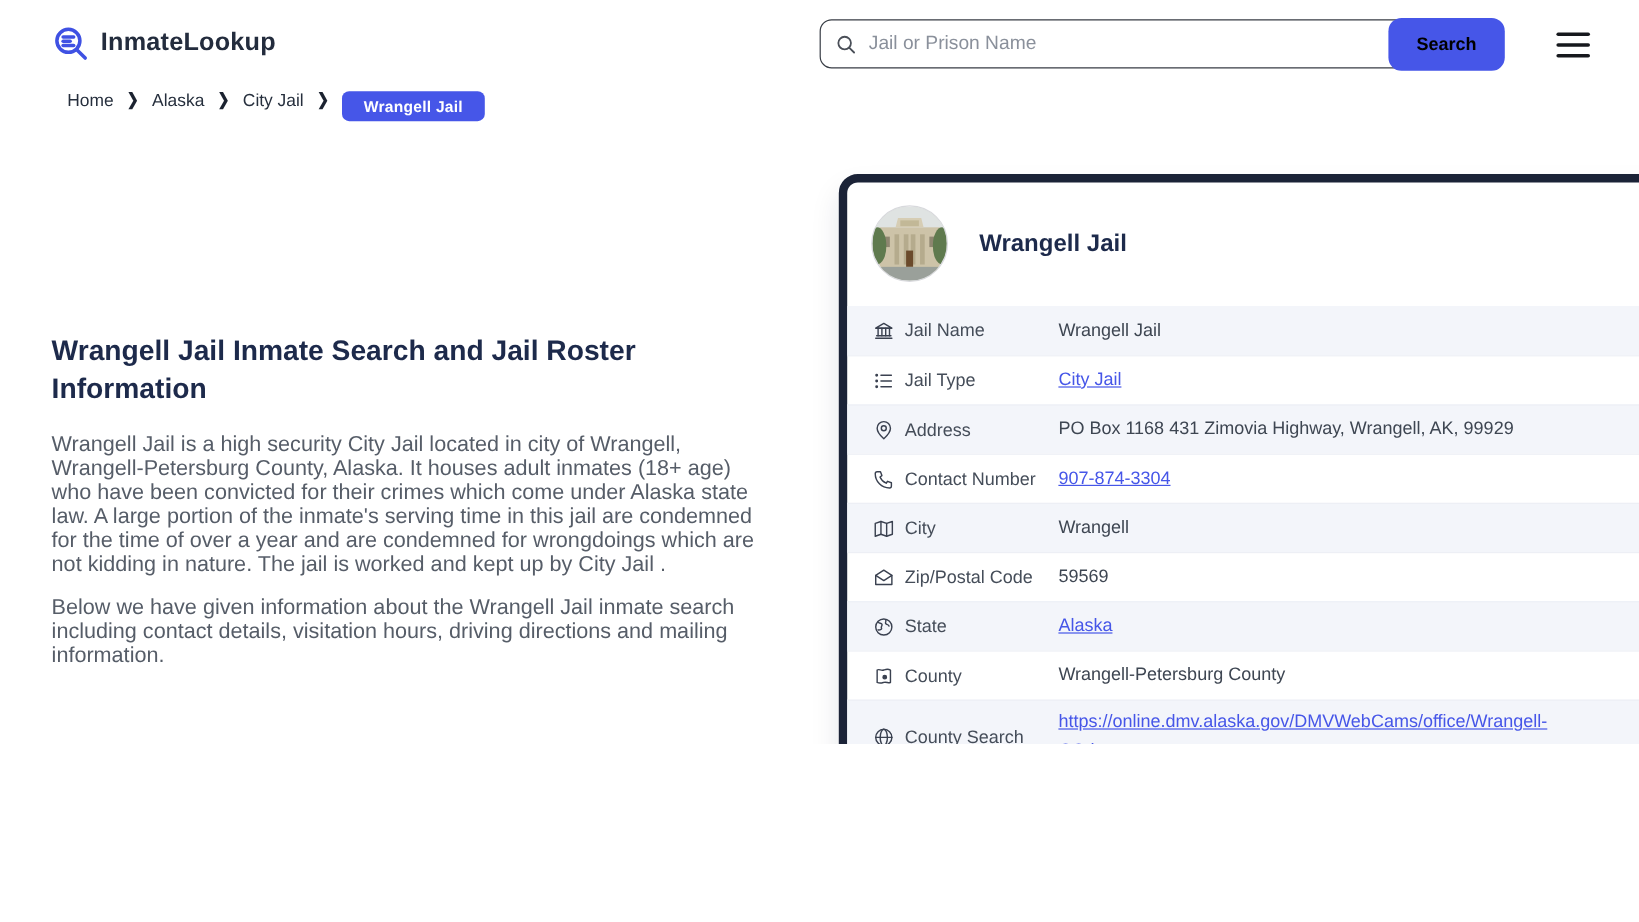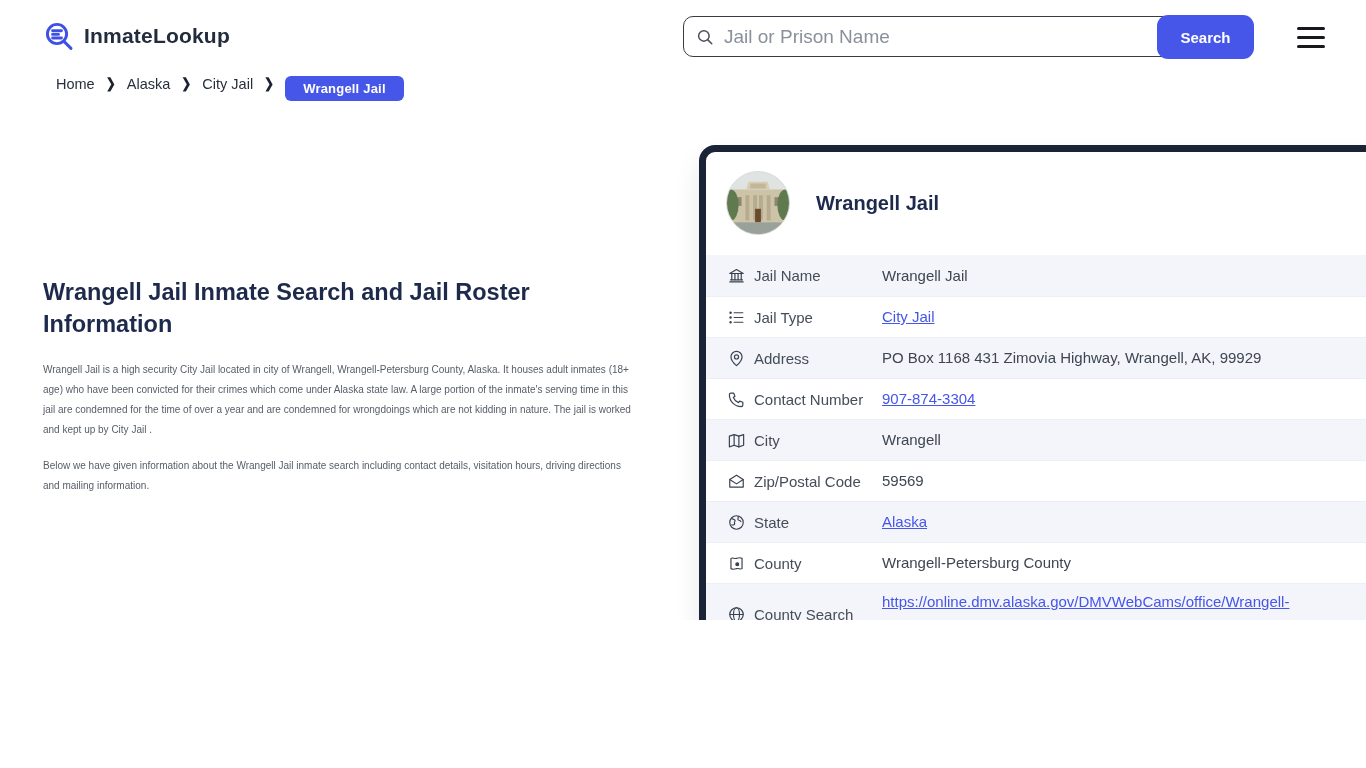--- a/index.html
+++ b/index.html
@@ -9,41 +9,41 @@
 
   
   .logo { position:absolute; left:43px; top:20px; display:flex; align-items:center; gap:9px; }
   .logo svg { width:32px; height:32px; }
   .logo-text { font-size:21px; font-weight:700; color:#232c3d; letter-spacing:.2px; }
 
   .search-wrap { position:absolute; left:683px; top:16px; width:570px; height:41px;
     background:#fff; border:1.5px solid #383d45; border-radius:10px; display:flex; align-items:center; }
   .search-wrap .s-icon { margin-left:12px; display:flex; }
   .search-input { flex:1; border:none; outline:none; background:transparent;
-    font-size:19px; color:#0f766e; padding:0 10px; font-family:"Liberation Sans",sans-serif; }
+    font-size:16px; color:#0f766e; padding:0 10px; font-family:"Liberation Sans",sans-serif; }
   .search-input::placeholder { color:#8a909b; }
   .search-btn { position:absolute; right:-2px; top:-2px; height:44px; width:97px;
-    background:#4656e8; color:#ffffff; border:none; border-radius:11px; font-size:15px;
+    background:#4656e8; color:#000000; border:none; border-radius:11px; font-size:15px;
     font-weight:700; cursor:pointer; font-family:"Liberation Sans",sans-serif; }
 
   .hamburger { position:absolute; left:1297px; top:27px; width:28px; height:21px;
     display:flex; flex-direction:column; justify-content:space-between; cursor:pointer; }
   .hamburger i { display:block; height:2.6px; background:#16181d; border-radius:2px; }
 
   
   .breadcrumb { position:absolute; left:56px; top:76px; display:flex; align-items:flex-start; gap:11px; }
   .crumb { font-size:14.5px; color:#262f3d; cursor:pointer; }
   .crumb-sep { font-size:12px; font-weight:700; color:#1b2230; transform:scaleY(1.15); }
   .crumb-badge { background:#4656e8; color:#fff; font-size:13px; font-weight:700;
     padding:5px 18px; border-radius:6px; letter-spacing:.2px; }
 
   
   .article { position:absolute; left:43px; top:276px; width:594px; }
   .article h1 { font-size:23.5px; line-height:32px; font-weight:700; color:#1d2a4b; }
-  .article p { margin-top:20px; font-size:10px; line-height:20px; color:#565d68; }
+  .article p { margin-top:20px; font-size:18px; line-height:20px; color:#565d68; }
   .article p + p { margin-top:16px; }
 
   
   .card { position:absolute; left:699px; top:145px; width:700px; height:508px;
     background:#fff; border:7px solid #1b2337; border-radius:16px; overflow:hidden;
     box-shadow:0 14px 24px rgba(20,28,60,.10); }
   .card-head { display:flex; align-items:center; gap:26px; padding:19px 25px 20px 20px; }
   .avatar { width:64px; height:64px; border-radius:50%; overflow:hidden; flex:0 0 64px;
     border:1px solid #d8d9dd; }
   .avatar svg { width:100%; height:100%; display:block; }

